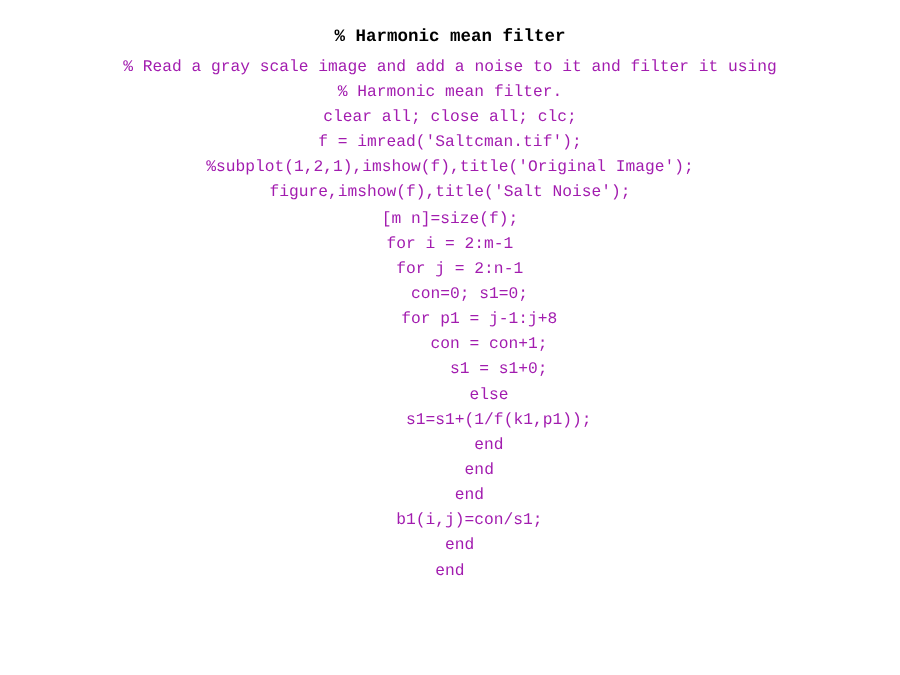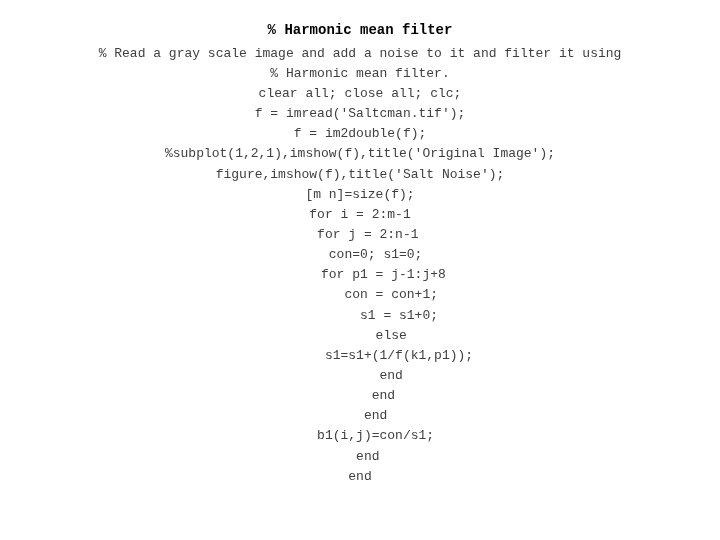--- a/index.html
+++ b/index.html
@@ -34,34 +34,33 @@
       font-weight: bold;
       font-size: 14px;
       margin-bottom: 2px;
     }
 
     .code-line {
       display: block;
       white-space: pre;
       font-family: 'Courier New', Courier, monospace;
       font-size: 13px;
-      color: #404040;
+      color: #a21caf;
     }
   </style>
 </head>
 <body>
 
 <div class="code-container">
   <div class="title">% Harmonic mean filter</div>
   <div id="code-lines">
       <span class="code-line">% Read a gray scale image and add a noise to it and filter it using</span>
       <span class="code-line">% Harmonic mean filter.</span>
       <span class="code-line">clear all; close all; clc;</span>
       <span class="code-line">f = imread('Saltcman.tif');</span>
-      <span class="code-line">f = im2double(f);</span>
       <span class="code-line">%subplot(1,2,1),imshow(f),title('Original Image');</span>
       <span class="code-line">figure,imshow(f),title('Salt Noise');</span>
       <span class="code-line">[m n]=size(f);</span>
       <span class="code-line">for i = 2:m-1</span>
       <span class="code-line">  for j = 2:n-1</span>
       <span class="code-line">    con=0; s1=0;</span>
       <span class="code-line">      for p1 = j-1:j+8</span>
       <span class="code-line">        con = con+1;</span>
       <span class="code-line">          s1 = s1+0;</span>
       <span class="code-line">        else</span>

